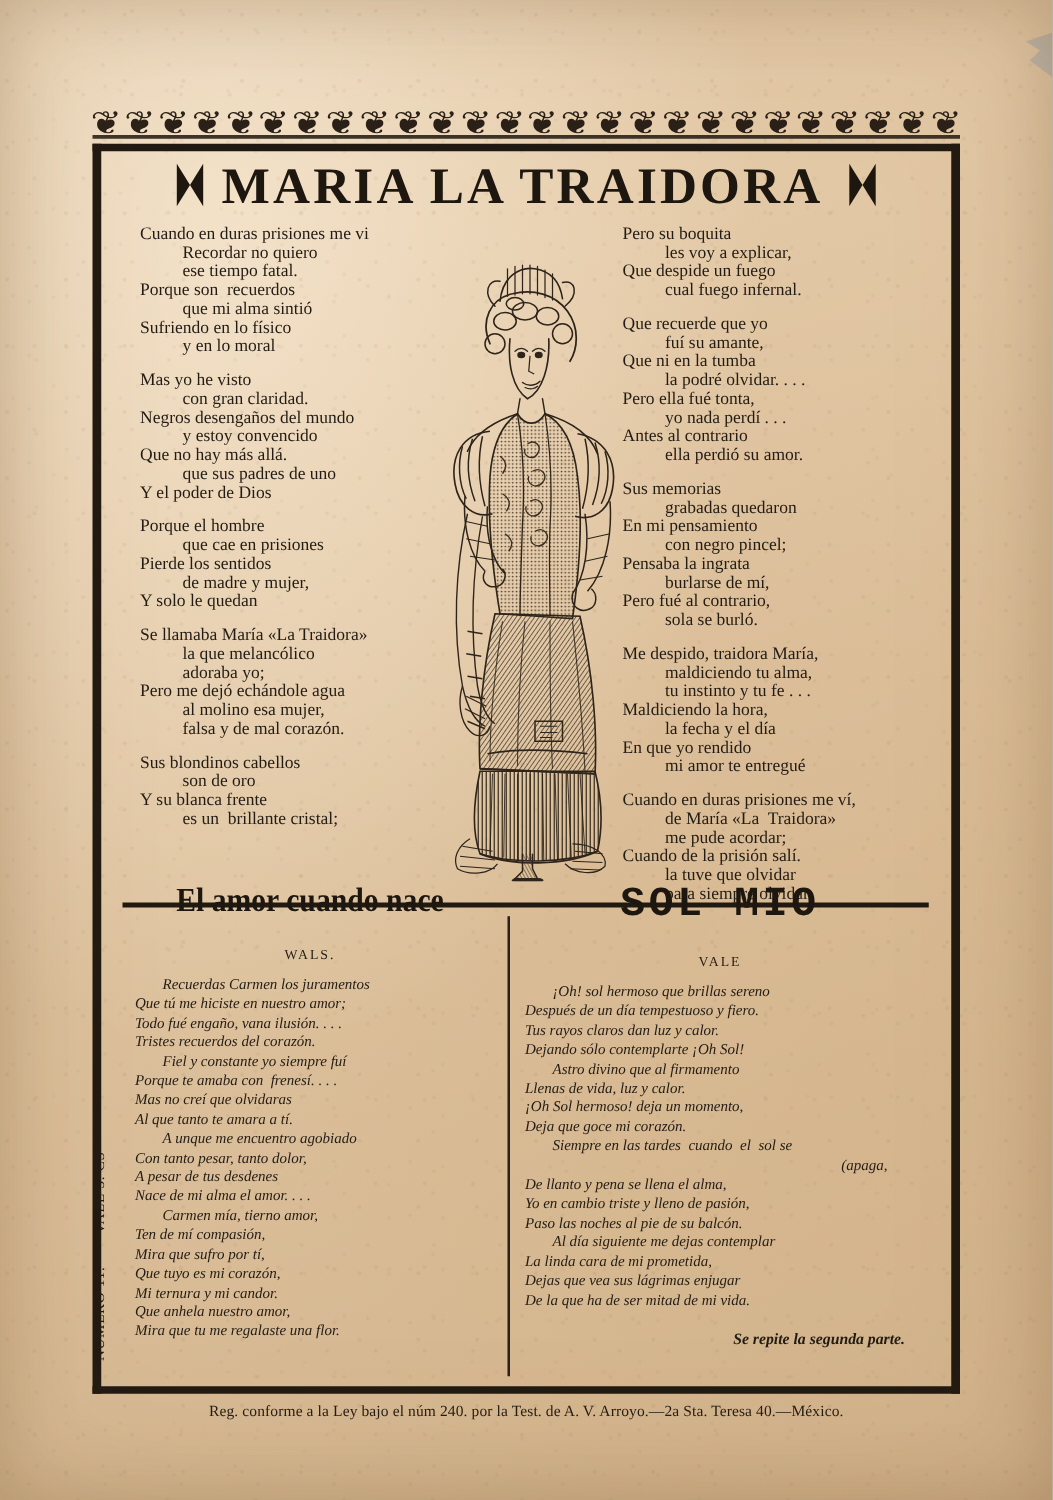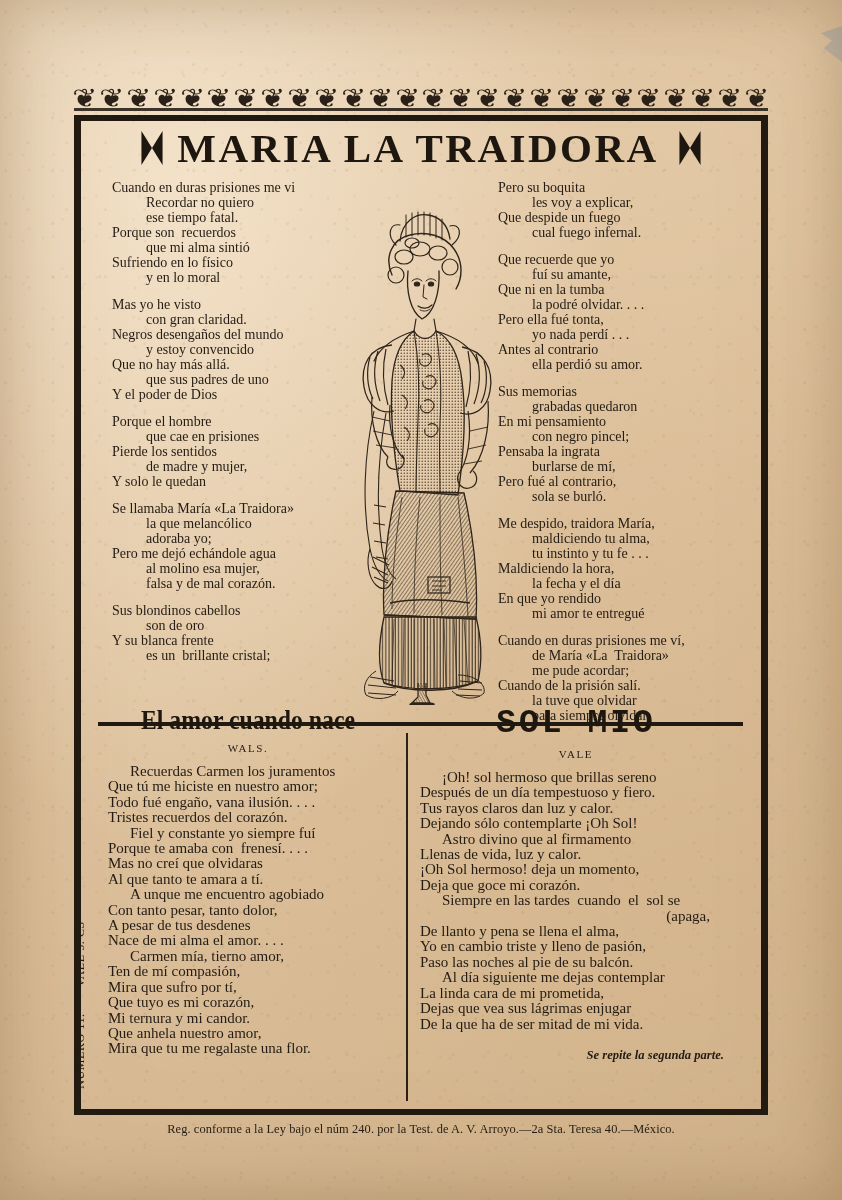--- a/index.html
+++ b/index.html
@@ -189,29 +189,30 @@
     font-size: 33px;
     font-weight: bold;
     letter-spacing: 3px;
   }
   .song-sub {
     text-align: center;
     font-family: "Liberation Serif", serif;
     font-size: 11px;
     letter-spacing: 1.6px;
     color: #241d15;
-    margin-top: 6px;
+    margin-top: 22px;
     margin-bottom: 10px;
   }
   .song-body {
     font-family: "Liberation Serif", serif;
-    font-size: 15px;
+    font-size: 12px;
     line-height: 15.4px;
     color: #231c14;
     white-space: pre;
+    font-style: italic;
   }
   .song.left .song-body  { padding-left: 10px; }
   .song.right .song-body { padding-left: 4px; }
   .sln { display: block; }
   .sind { padding-left: 22px; }
   .sright { display: block; text-align: right; padding-right: 26px; }
   .repeat-note {
     margin-top: 16px;
     font-family: "Liberation Serif", serif;
     font-style: italic;

